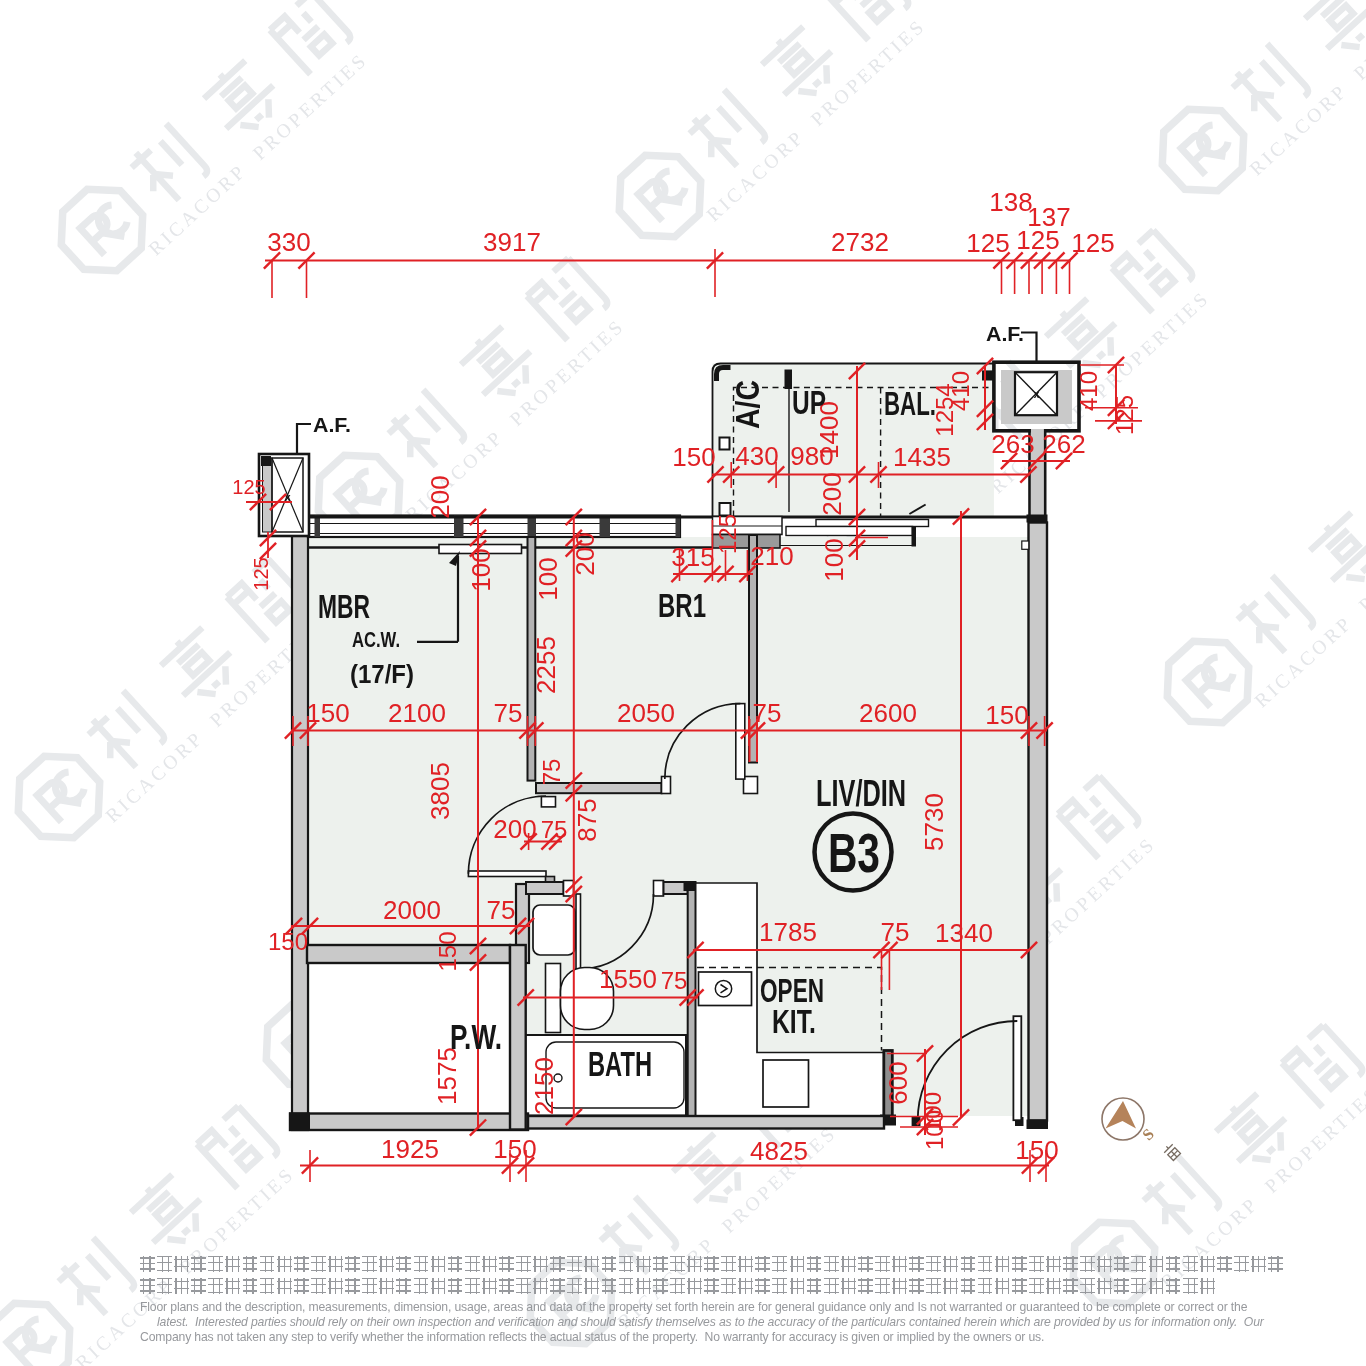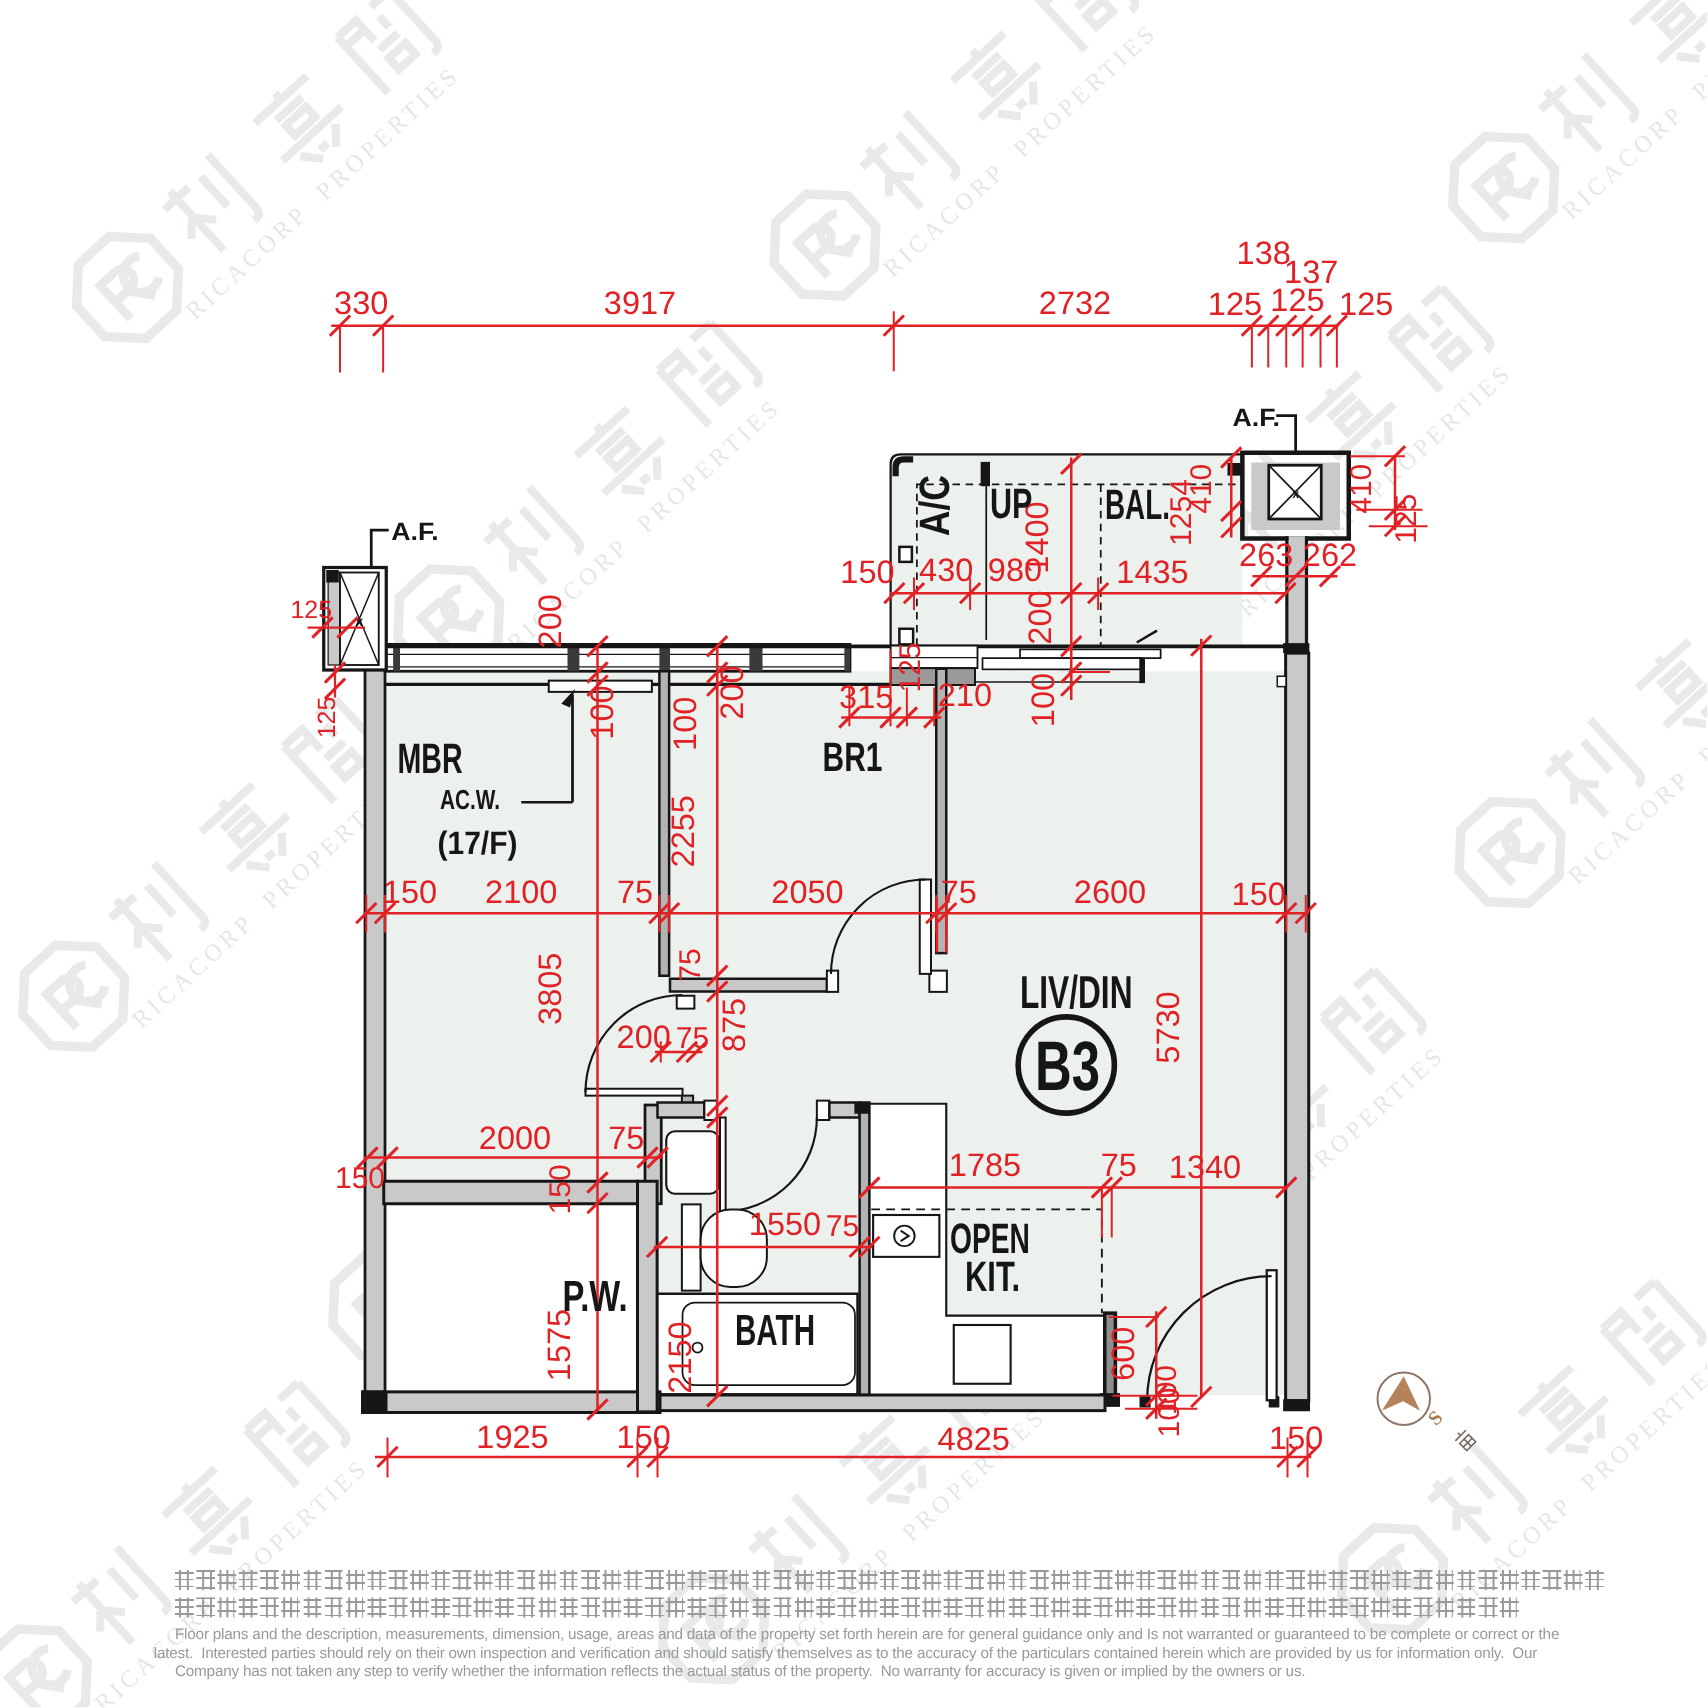--- a/index.html
+++ b/index.html
@@ -545,14 +545,14 @@
           <path d="M-6,-5 H6 M0,-8 V-5 M-5,-1 H5 V7 H-5 Z M-5,3 H5 M0,-1 V7"></path>
         </g>
 </g>
 </svg>
 
 <div class="disc" style="left:140px;top:1256px;width:1160px;height:16px;"><i class="k1"></i><i class="k2"></i><i class="k3"></i><i class="k1"></i><i class="k2"></i><i class="k3"></i><i class="k1"></i><i class="k2"></i><i class="k3"></i><i class="k1"></i><i class="k2"></i><i class="k3"></i><i class="k1"></i><i class="k2"></i><i class="k3"></i><i class="k1"></i><i class="k2"></i><i class="k3"></i><i class="k1"></i><i class="k2"></i><i class="k3"></i><i class="k1"></i><i class="k2"></i><i class="k3"></i><i class="k1"></i><i class="k2"></i><i class="k3"></i><i class="k1"></i><i class="k2"></i><i class="k3"></i><i class="k1"></i><i class="k2"></i><i class="k3"></i><i class="k1"></i><i class="k2"></i><i class="k3"></i><i class="k1"></i><i class="k2"></i><i class="k3"></i><i class="k1"></i><i class="k2"></i><i class="k3"></i><i class="k1"></i><i class="k2"></i><i class="k3"></i><i class="k1"></i><i class="k2"></i><i class="k3"></i><i class="k1"></i><i class="k2"></i><i class="k3"></i><i class="k1"></i><i class="k2"></i><i class="k3"></i><i class="k1"></i><i class="k2"></i><i class="k3"></i><i class="k1"></i><i class="k2"></i><i class="k3"></i><i class="k1"></i><i class="k2"></i><i class="k3"></i><i class="k1"></i><i class="k2"></i><i class="k3"></i><i class="k1"></i></div>
 
 <div class="disc" style="left:140px;top:1277.5px;width:1160px;height:16px;"><i class="k1"></i><i class="k2"></i><i class="k3"></i><i class="k1"></i><i class="k2"></i><i class="k3"></i><i class="k1"></i><i class="k2"></i><i class="k3"></i><i class="k1"></i><i class="k2"></i><i class="k3"></i><i class="k1"></i><i class="k2"></i><i class="k3"></i><i class="k1"></i><i class="k2"></i><i class="k3"></i><i class="k1"></i><i class="k2"></i><i class="k3"></i><i class="k1"></i><i class="k2"></i><i class="k3"></i><i class="k1"></i><i class="k2"></i><i class="k3"></i><i class="k1"></i><i class="k2"></i><i class="k3"></i><i class="k1"></i><i class="k2"></i><i class="k3"></i><i class="k1"></i><i class="k2"></i><i class="k3"></i><i class="k1"></i><i class="k2"></i><i class="k3"></i><i class="k1"></i><i class="k2"></i><i class="k3"></i><i class="k1"></i><i class="k2"></i><i class="k3"></i><i class="k1"></i><i class="k2"></i><i class="k3"></i><i class="k1"></i><i class="k2"></i><i class="k3"></i><i class="k1"></i><i class="k2"></i><i class="k3"></i><i class="k1"></i><i class="k2"></i><i class="k3"></i><i class="k1"></i><i class="k2"></i><i class="k3"></i><i class="k1"></i><i class="k2"></i><i class="k3"></i></div>
 
 <div class="disc en" style="left:140px;top:1300px;white-space:nowrap;text-align:right;">Floor plans and the description, measurements, dimension, usage, areas and data of the property set forth herein are for general guidance only and Is not warranted or guaranteed to be complete or correct or the</div>
-<div class="disc en" style="left:123px;top:1314.7px;white-space:nowrap;">latest.&nbsp; Interested parties should rely on their own inspection and verification and should satisfy themselves as to the accuracy of the particulars contained herein which are provided by us for information only.&nbsp; Our</div>
+<div class="disc en" style="left:157px;top:1314.7px;white-space:nowrap;font-style:italic;">latest.&nbsp; Interested parties should rely on their own inspection and verification and should satisfy themselves as to the accuracy of the particulars contained herein which are provided by us for information only.&nbsp; Our</div>
 <div class="disc en" style="left:140px;top:1330px;white-space:nowrap;">Company has not taken any step to verify whether the information reflects the actual status of the property.&nbsp; No warranty for accuracy is given or implied by the owners or us.</div>
 </div>
 </body></html>

